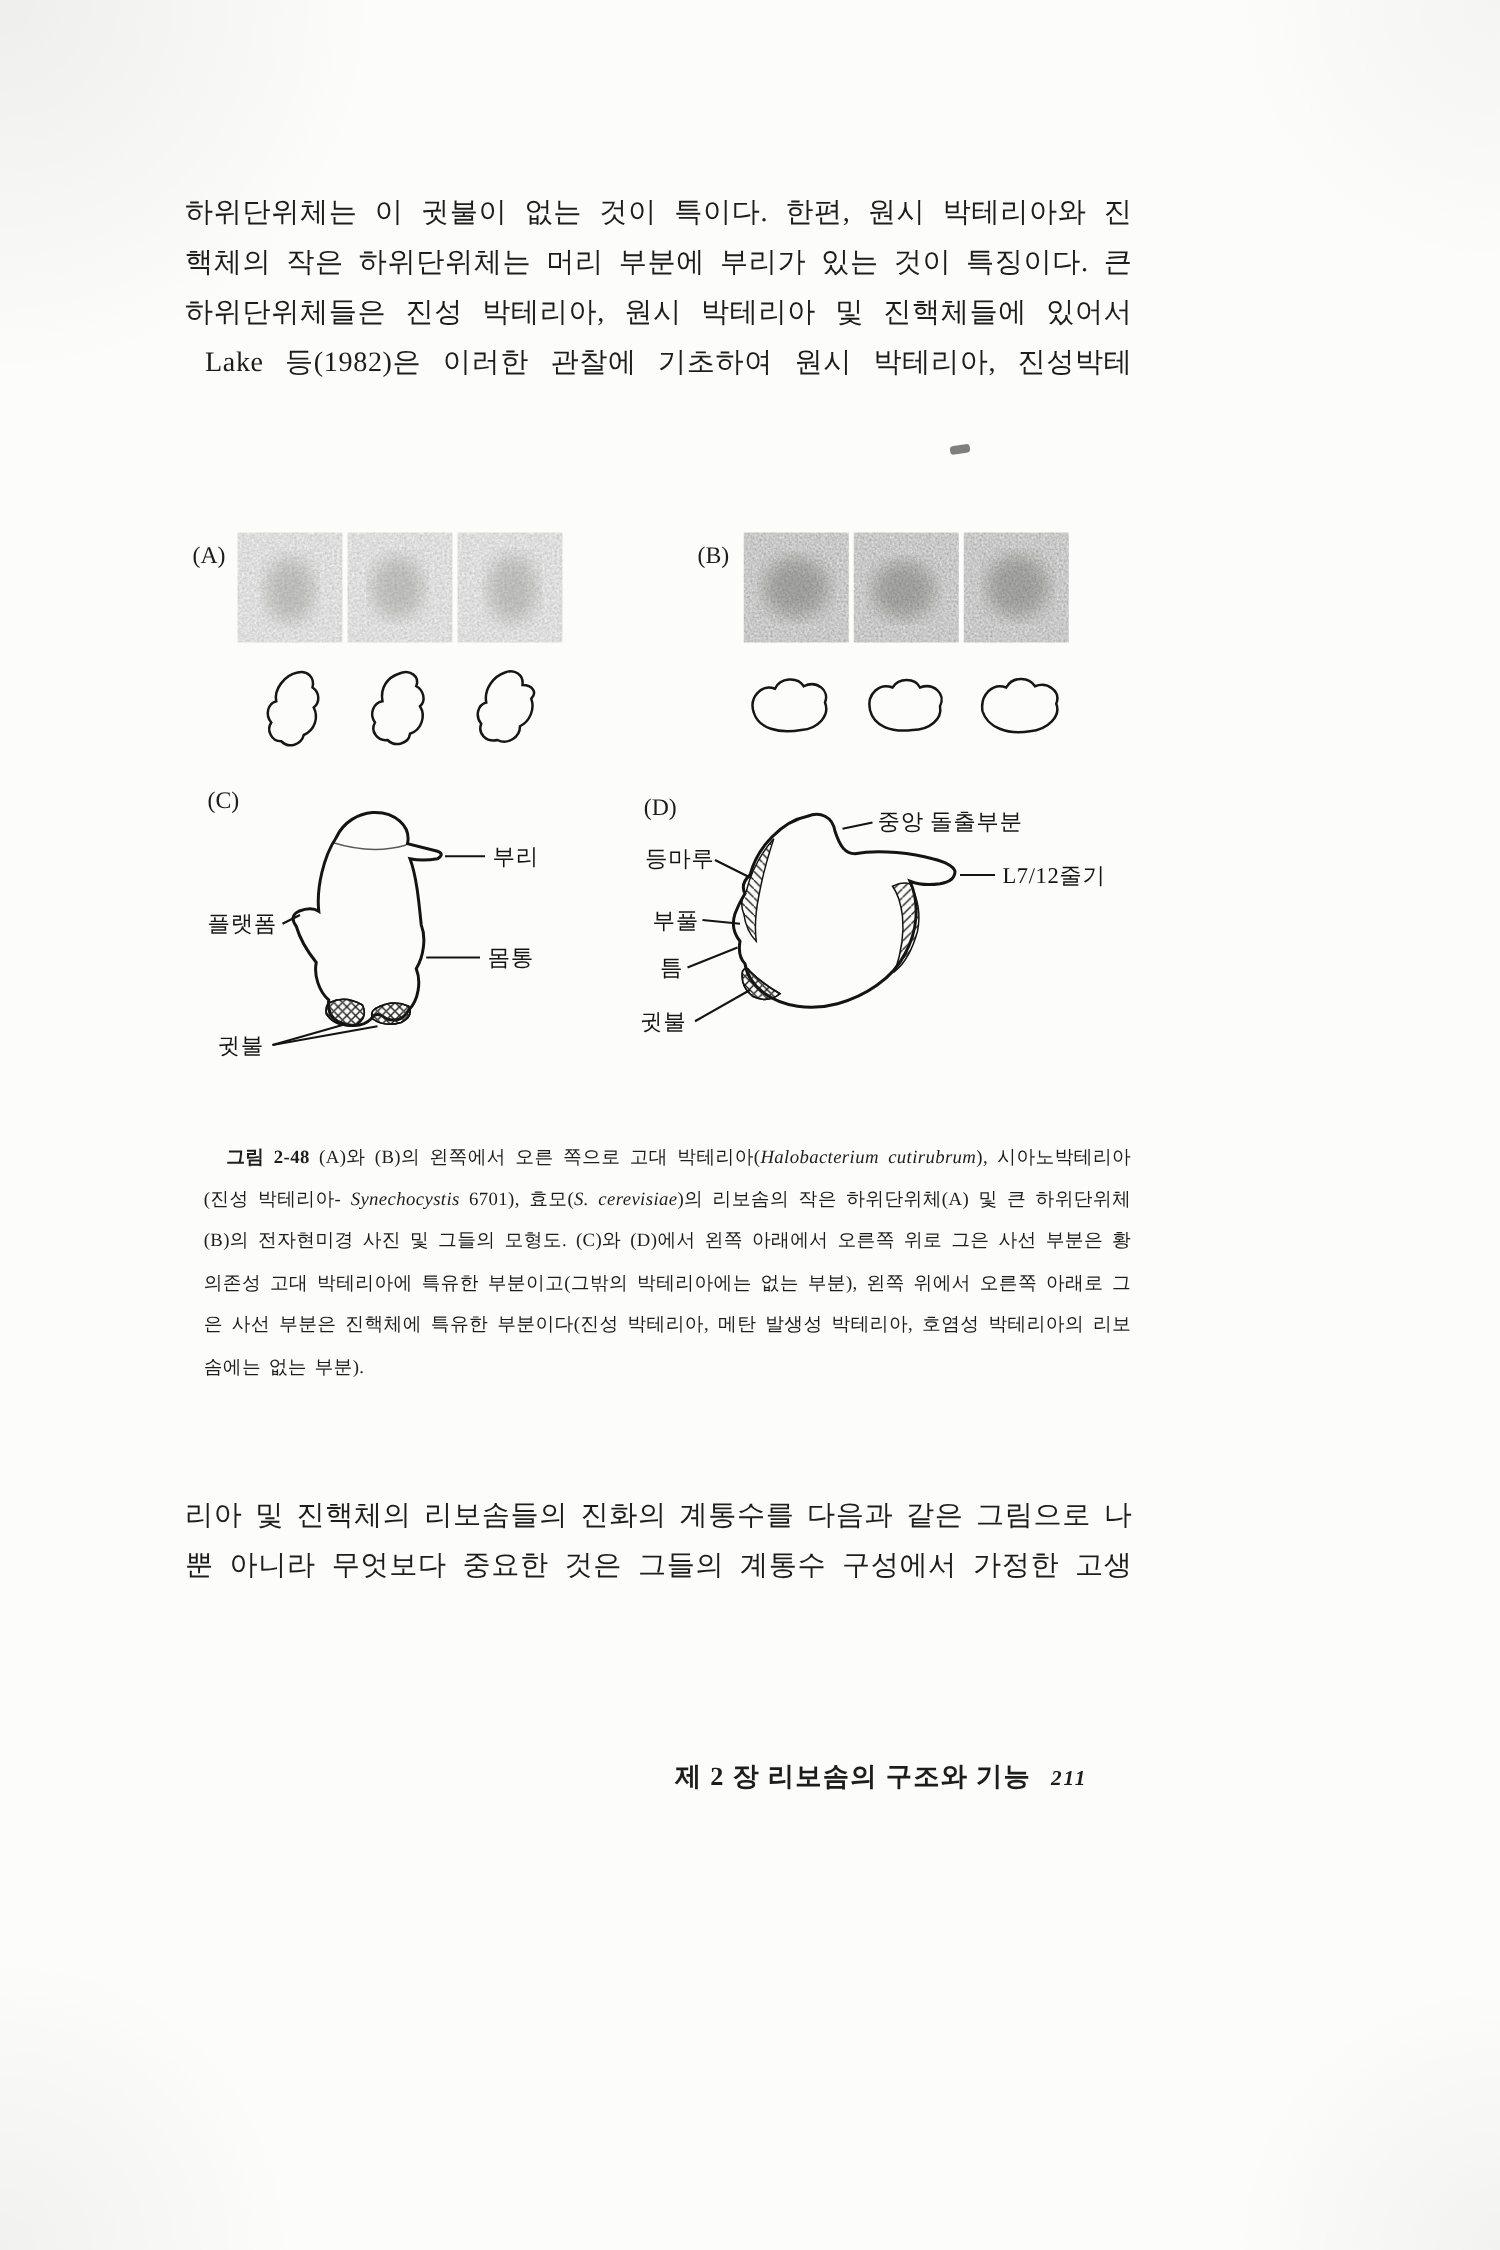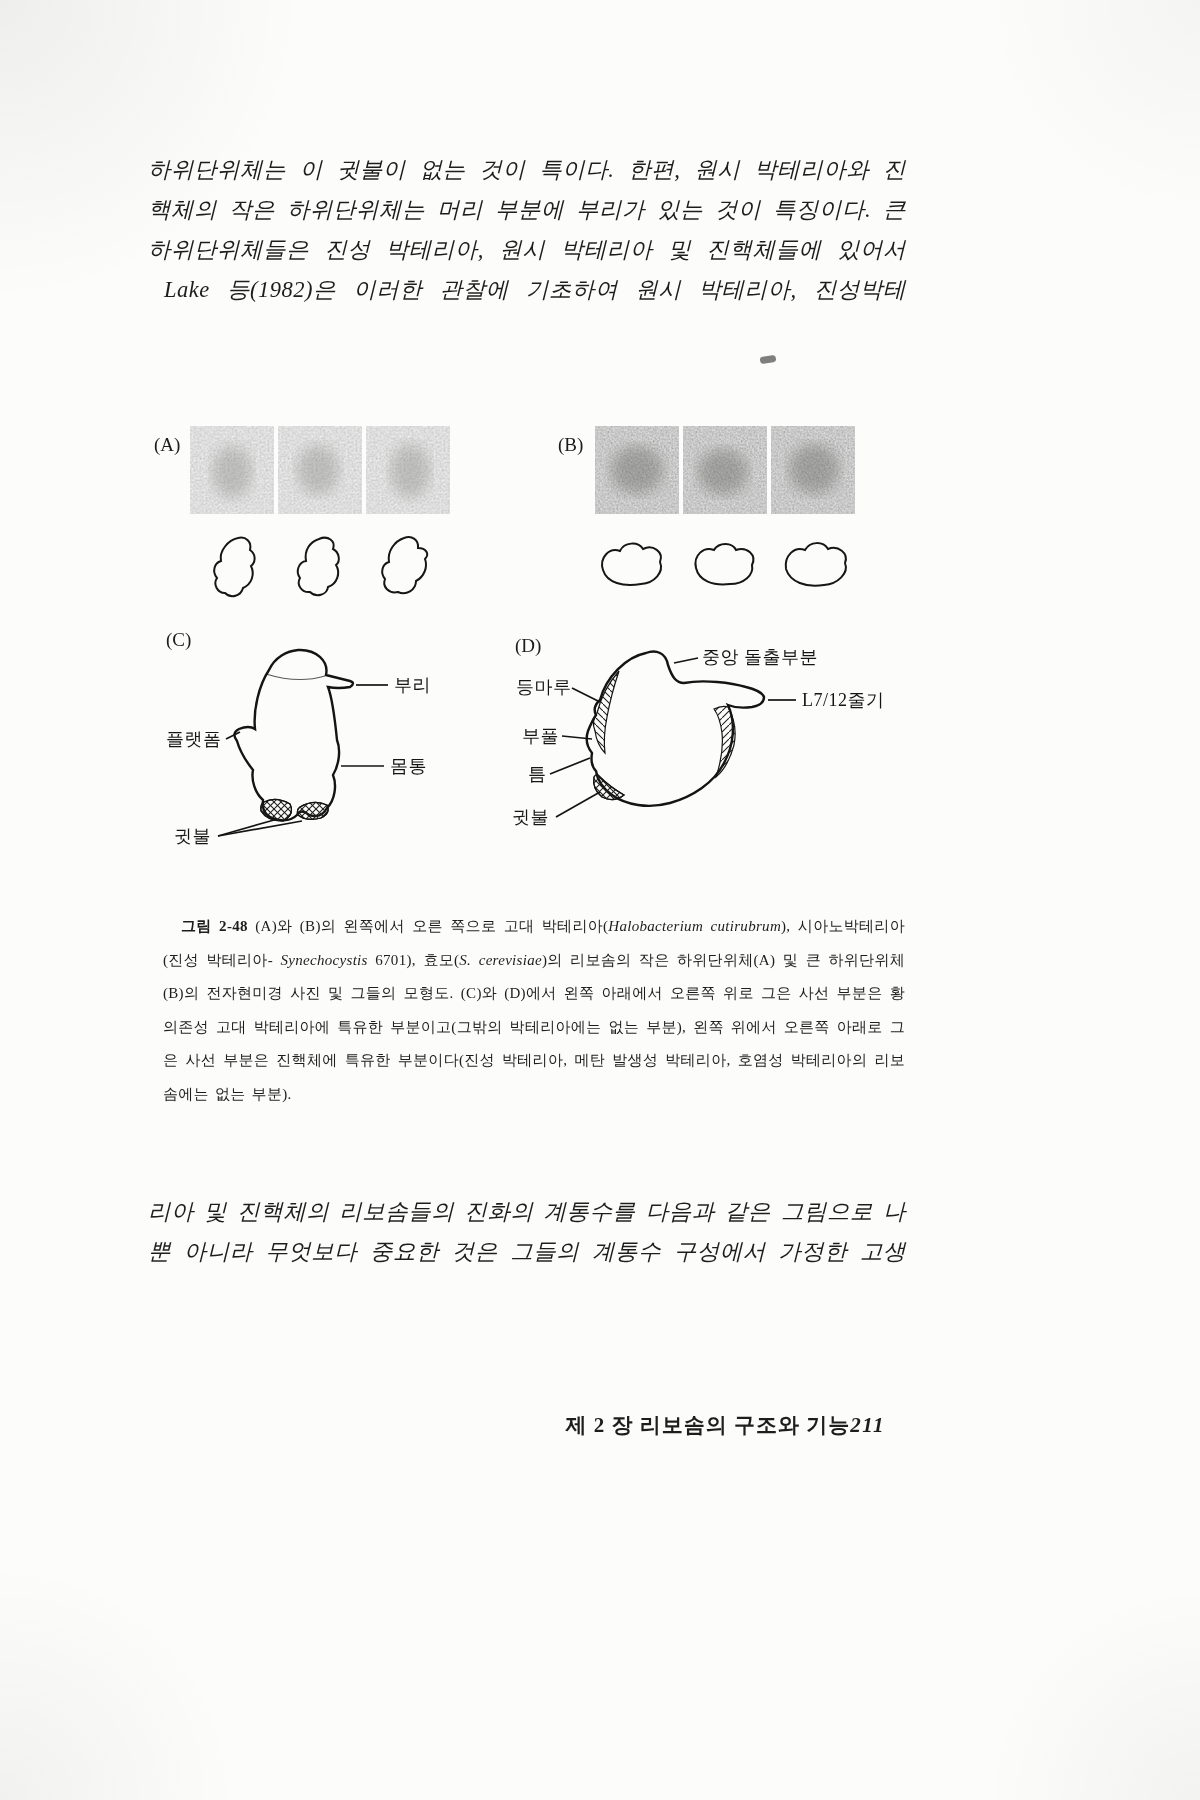--- a/index.html
+++ b/index.html
@@ -9,21 +9,21 @@
   .page {
     position:relative; width:1200px; height:1800px; margin:0 auto;
     background:#fcfcfa; color:#1d1d1d; overflow:hidden;
     background-image:
       radial-gradient(circle at 0% 0%, rgba(0,0,0,0.055), transparent 14%),
       radial-gradient(circle at 100% 0%, rgba(0,0,0,0.03), transparent 10%),
       radial-gradient(circle at 0% 100%, rgba(0,0,0,0.045), transparent 11%),
       radial-gradient(circle at 100% 100%, rgba(0,0,0,0.04), transparent 10%);
   }
 
-  .body-text { position:absolute; left:148px; width:758px;font-style:italic; }
+  .body-text { position:absolute; left:148px; width:758px; }
   .line {
     font-size:22.5px; line-height:40px; letter-spacing:0.5px; word-spacing:3px;
     text-align:justify; text-align-last:justify; white-space:normal;
   }
   .line.endpara { text-align-last:left; }
   .line.indent  { text-indent:16px; }
 
   .figure { position:absolute; left:148px; top:420px; width:760px; height:465px; }
   .plabel { position:absolute; font-size:19px; color:#1d1d1d; }
   .em-row { position:absolute; top:6px; display:flex; gap:4px; }
@@ -41,24 +41,24 @@
   .caption {
     position:absolute; left:163px; top:910px; width:742px;
     font-size:15px; line-height:33.5px; letter-spacing:0.3px; word-spacing:2px;
     text-align:justify; text-indent:18px;
   }
   .caption .b { font-weight:bold; }
   .caption .i { font-style:italic; }
 
   .footer {
     position:absolute; left:540px; top:1398px; width:345px;
-    display:flex; justify-content:flex-end; align-items:baseline;
+    display:flex; justify-content:flex-start; align-items:baseline;gap:16px;
   }
   .footer .chapter { font-weight:bold; font-size:21px; letter-spacing:1px; }
-  .footer .pageno  { font-style:italic; font-weight:600; font-size:21px; letter-spacing:1.5px;margin-top:15px; }
+  .footer .pageno  { font-style:italic; font-weight:600; font-size:17px; letter-spacing:1.5px;margin-top:15px; }
 
   .artifact {
     position:absolute; left:760px; top:356px; width:16px; height:7px;
     background:#4a4a46; border-radius:3px; transform:rotate(-8deg); opacity:.7;
   }
 </style>
 </head>
 <body>
 
 <svg width="0" height="0" style="position:absolute" aria-hidden="true">

